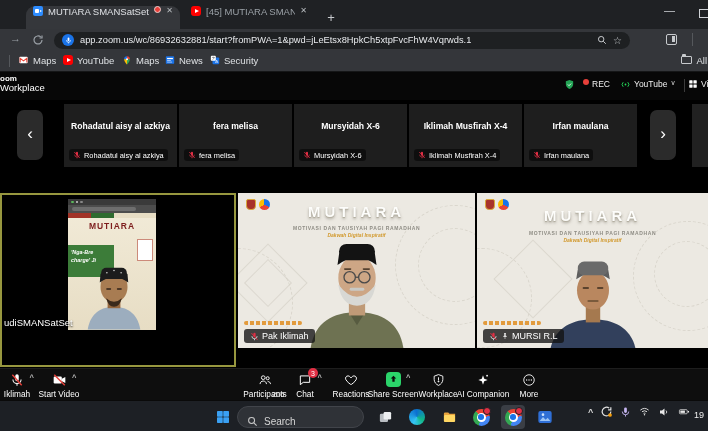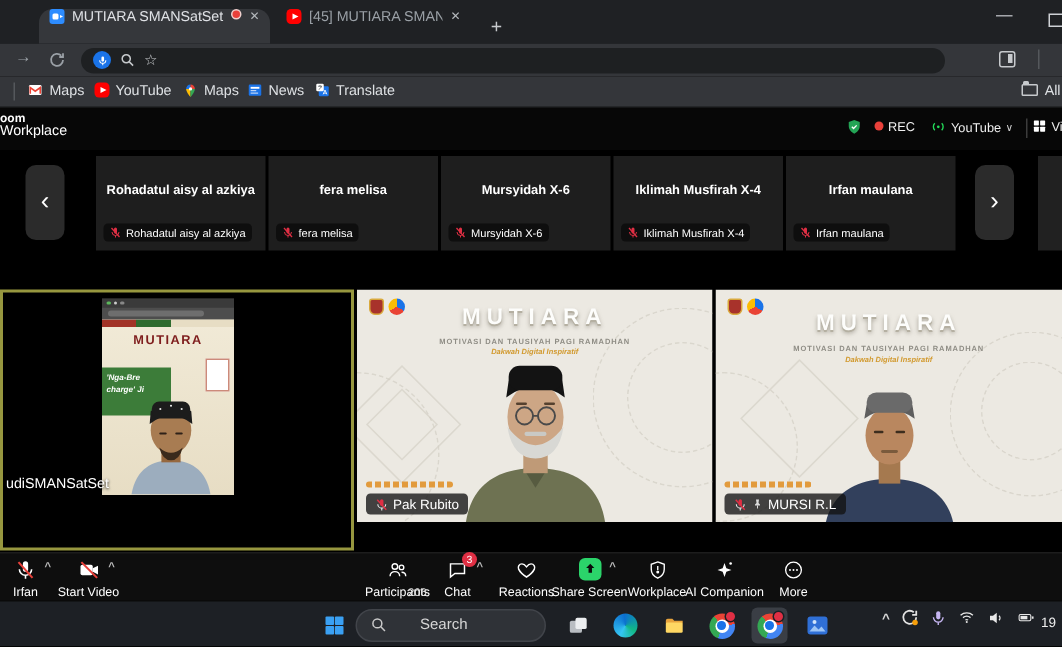--- a/index.html
+++ b/index.html
@@ -48,21 +48,21 @@
   .bmdiv{position:absolute;left:9px;top:4px;width:1px;height:12px;background:#55585c;}
   .allb{position:absolute;right:-8px;top:3.5px;display:flex;align-items:center;gap:4px;font-size:9.5px;color:#dee1e4;}
   .foldic{width:11px;height:8px;border:1.2px solid #c7cacd;border-radius:1px;position:relative;}
   .foldic:before{content:"";position:absolute;left:0;top:-3px;width:4px;height:2px;background:#c7cacd;border-radius:1px 1px 0 0;}
 
   
   .zheader{position:absolute;left:0;top:72px;width:708px;height:28px;background:#070707;color:#fff;}
   .zlogo{position:absolute;left:0;top:3px;line-height:1.05;color:#fff;}
   .zlogo .l1{font-size:8px;font-weight:bold;}
   .zlogo .l2{font-size:9.5px;}
-  .hitem{position:absolute;top:7px;display:flex;align-items:center;gap:3px;font-size:8.5px;color:#f0f0f0;}
+  .hitem{position:absolute;top:7px;display:flex;gap:3px;font-size:8.5px;color:#f0f0f0;}
   .hdiv{position:absolute;left:684px;top:7px;width:1px;height:13px;background:#3c3c3c;}
 
   
   .strip{position:absolute;left:0;top:100px;width:708px;height:72px;background:#000;}
   .stArrow{position:absolute;top:10px;width:26px;height:50px;background:#2b2b2b;border-radius:7px;color:#fff;
        font-size:17px;display:flex;align-items:center;justify-content:center;padding-bottom:2px;}
   .stile{position:absolute;top:4px;width:113px;height:63px;background:#1e1e1e;}
   .sname{position:absolute;top:17px;left:1px;right:1px;text-align:center;font-size:8.6px;font-weight:bold;
        color:#fff;white-space:nowrap;overflow:hidden;}
   .spill{position:absolute;left:5px;bottom:6px;display:flex;align-items:center;gap:3px;background:rgba(12,12,12,.88);
@@ -115,21 +115,21 @@
   .caret{position:absolute;right:-10px;top:1px;color:#b9b9b9;font-size:7.5px;font-weight:bold;}
   .cnt{position:absolute;left:15px;top:-2px;font-size:7.5px;color:#e8e8e8;margin-top:20px;}
   .badge{position:absolute;left:10px;top:-4px;min-width:10px;height:10px;border-radius:5px;background:#e02f44;
        color:#fff;font-size:7px;display:flex;align-items:center;justify-content:center;padding:0 1px;}
   .shareic{width:15px;height:15px;background:#2bd46a;border-radius:4px;display:flex;align-items:center;justify-content:center;}
 
   
   .taskbar{position:absolute;left:0;top:400px;width:708px;height:31px;background:#1d2025;border-top:1px solid #0a0a0a;}
   .tbic{position:absolute;top:4px;width:24px;height:24px;display:flex;align-items:center;justify-content:center;border-radius:4px;}
   .searchpill{position:absolute;left:237px;top:4.5px;width:127px;height:22px;border-radius:11px;background:#2f3237;
-       border:1px solid #41444a;display:flex;align-items:center;gap:22px;padding:0 9px;color:#d6d6d6;font-size:10px;}
+       border:1px solid #41444a;display:flex;align-items:flex-end;gap:6px;padding:0 9px;color:#d6d6d6;font-size:10px;}
   .chrome{width:17px;height:17px;border-radius:50%;position:relative;
        background:conic-gradient(from -40deg,#ea4335 0 120deg,#4285f4 120deg 240deg,#34a853 240deg 360deg);}
   .chrome:before{content:"";position:absolute;left:4px;top:4px;width:9px;height:9px;border-radius:50%;background:#fff;}
   .chrome:after{content:"";position:absolute;left:5.7px;top:5.7px;width:5.6px;height:5.6px;border-radius:50%;background:#1a73e8;}
   .cbadge{position:absolute;right:-1px;top:-2px;width:8px;height:8px;border-radius:50%;background:#e02f44;border:1px solid #1d2025;}
   .tray{position:absolute;top:4px;display:flex;align-items:center;gap:7px;}
   .clock{position:absolute;right:-4px;top:9px;color:#eee;font-size:9px;width:18px;overflow:hidden;}
 </style>
 </head>
 <body>
@@ -160,20 +160,21 @@
         <path d="M20 3v5h-5"></path>
     </svg>
     <div class="urlpill">
       <span class="micbadge">
         <svg width="7" height="7" viewBox="0 0 24 24">
             <rect x="9" y="2" width="6" height="12" rx="3" fill="#fff"></rect>
             <path d="M5 11a7 7 0 0 0 14 0" stroke="#fff" stroke-width="2.4" fill="none"></path>
             <path d="M12 18v4" stroke="#fff" stroke-width="2.4"></path>
           </svg>
       </span>
+      <span class="urltxt">app.zoom.us/wc/86932632881/start?fromPWA=1&amp;pwd=jLeEtsx8HpkCh5xtpFvcFhW4Vqrwds.1</span>
       <svg width="10" height="10" viewBox="0 0 24 24" fill="none" stroke="#c7cacd" stroke-width="2.4" style="flex:0 0 auto;">
         <circle cx="10" cy="10" r="6.5"></circle>
           <path d="M15 15l6 6"></path>
       </svg>
       <span class="pillic">☆</span>
     </div>
     <div class="sidepanel"></div>
     <div class="tdiv"></div>
   </div>
 
@@ -209,21 +210,21 @@
         </svg>
       <span>News</span>
     </div>
     <div class="bm" style="left:210px;">
       <svg width="10" height="10" viewBox="0 0 24 24">
           <rect x="6" y="6" width="16" height="16" rx="2" fill="#1a73e8"></rect>
           <rect x="2" y="2" width="12" height="12" rx="2" fill="#fff"></rect>
           <path d="M5 6h6M8 4v2M6 11c2-1 4-3 4.5-5" stroke="#5f6368" stroke-width="1.4" fill="none"></path>
           <path d="M13 19l3-7 3 7M14.2 17h3.6" stroke="#fff" stroke-width="1.4" fill="none"></path>
         </svg>
-      <span>Translate</span>
+      <span>Security</span>
     </div>
     <div class="allb">
       <span class="foldic"></span>
       <span>All B</span>
     </div>
   </div>
 
   <div class="zheader">
     <div class="zlogo">
       <div class="l1">oom</div>
@@ -396,21 +397,21 @@
         </svg>
       </div>
       <div class="ticker" style="left:6px;bottom:42px;"></div>
       <div class="vpill" style="left:6px;bottom:24px;">
         <svg width="9" height="9" viewBox="0 0 24 24">
             <rect x="9" y="2" width="6" height="12" rx="3" fill="#e02f44"></rect>
             <path d="M5 11a7 7 0 0 0 14 0" stroke="#e8e8e8" stroke-width="2" fill="none"></path>
             <path d="M12 18v4" stroke="#e8e8e8" stroke-width="2"></path>
             <path d="M4 3L20 21" stroke="#e02f44" stroke-width="2.6"></path>
           </svg>
-        <span>Pak Rubito</span>
+        <span>Pak Iklimah</span>
       </div>
     </div>
 
     <div class="vtile t3">
       <div class="vbg">
         <div class="mand" style="width:110px;height:110px;right:-35px;top:28px;"></div>
         <div class="mand" style="width:66px;height:66px;right:-12px;top:48px;"></div>
         <div class="mand" style="width:100px;height:100px;left:-45px;bottom:0px;"></div>
         <div class="arch" style="width:56px;height:56px;left:28px;top:58px;"></div>
         <div class="logorow">
@@ -452,21 +453,21 @@
     <div class="zbtn" style="left:-9px;width:52px;">
       <div class="icw">
         <svg width="14" height="14" viewBox="0 0 24 24">
             <rect x="9" y="2" width="6" height="12" rx="3" fill="#fff"></rect>
             <path d="M5 11a7 7 0 0 0 14 0" stroke="#fff" stroke-width="1.8" fill="none"></path>
             <path d="M12 18v4" stroke="#fff" stroke-width="1.8"></path>
             <path d="M4 3L20 21" stroke="#e8403a" stroke-width="2.4"></path>
           </svg>
         <span class="caret">^</span>
       </div>
-      <span class="lbl">Irfan</span>
+      <span class="lbl">Iklimah</span>
     </div>
     <div class="zbtn" style="left:30px;width:58px;">
       <div class="icw">
         <svg width="15" height="14" viewBox="0 0 24 24">
             <rect x="2" y="6" width="14" height="12" rx="2" fill="#fff"></rect>
             <path d="M16 10l6-3v10l-6-3z" fill="#fff"></path>
             <path d="M3 3L21 21" stroke="#e8403a" stroke-width="2.4"></path>
           </svg>
         <span class="caret">^</span>
       </div>

